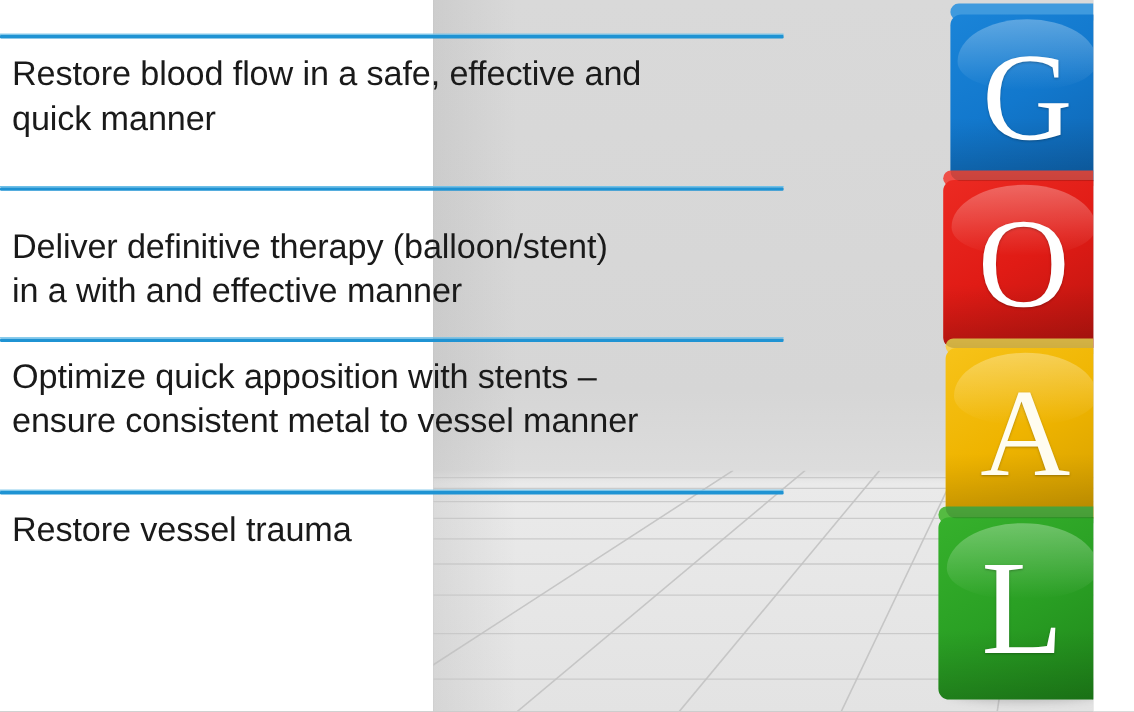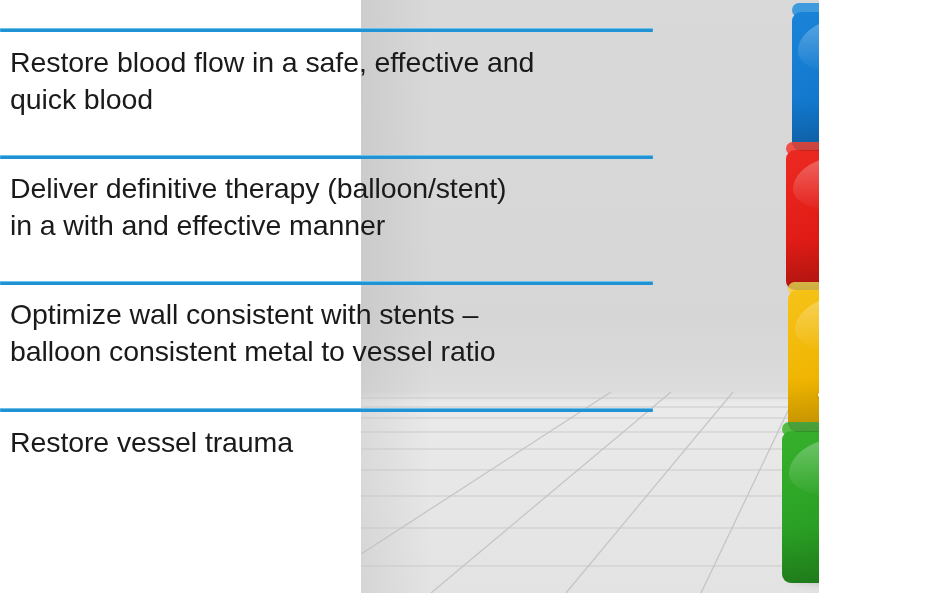--- a/index.html
+++ b/index.html
@@ -2,21 +2,21 @@
 <html><head>
 <meta charset="utf-8">
 <style>
   * { margin:0; padding:0; box-sizing:border-box; }
   html,body { width:945px; height:593px; overflow:hidden; }
   body {
     font-family:"Liberation Sans", sans-serif;
     background:#ffffff;
     position:relative;
   }
-  #slide { position:absolute; inset:0; width:819px; height:593px; overflow:hidden; background:#a3a3a3; }
+  #slide { position:absolute; inset:0; width:911px; height:593px; overflow:hidden; background:#a3a3a3; }
 
   
   .bg-white  { position:absolute; left:0; top:0; width:361px; height:593px; background:#ffffff; z-index:1; }
   .bg-grey   { position:absolute; left:361px; top:0; width:584px; height:593px;
                background:linear-gradient(180deg,#d9d9d9 0%,#d6d6d6 55%,#dcdcdc 66%,#eaeaea 68%,#e3e3e3 100%);
                z-index:1; }
   
   .bg-seam   { position:absolute; left:361px; top:0; width:70px; height:593px;
                background:linear-gradient(90deg,rgba(150,150,150,.18),rgba(150,150,150,0));
                z-index:2; }
@@ -107,31 +107,31 @@
     </svg>
   </div>
 
   <div class="rule" style="top:29px"></div>
   <div class="rule" style="top:156px"></div>
   <div class="rule" style="top:282px"></div>
   <div class="rule" style="top:409px"></div>
 
   <div class="row" style="top:44px">
     <span class="ln">Restore blood flow in a safe, effective and</span>
-    <span class="ln">quick blood</span>
+    <span class="ln">quick manner</span>
   </div>
 
-  <div class="row" style="top:170px">
+  <div class="row" style="top:188px">
     <span class="ln">Deliver definitive therapy (balloon/stent)</span>
     <span class="ln">in a with and effective manner</span>
   </div>
 
   <div class="row" style="top:296px">
-    <span class="ln">Optimize wall consistent with stents –</span>
-    <span class="ln">balloon consistent metal to vessel ratio</span>
+    <span class="ln">Optimize quick apposition with stents –</span>
+    <span class="ln">ensure consistent metal to vessel manner</span>
   </div>
 
   <div class="row" style="top:424px">
     <span class="ln">Restore vessel trauma</span>
   </div>
 
   <div class="stack" style="left:770px; top:0; width:175px; height:593px;">
 
     <div class="cube" style="left:22px; top:12px; width:128px; height:139px;">
       <div class="shadow" style="left:6px; top:126px; width:120px; height:16px;"></div>

